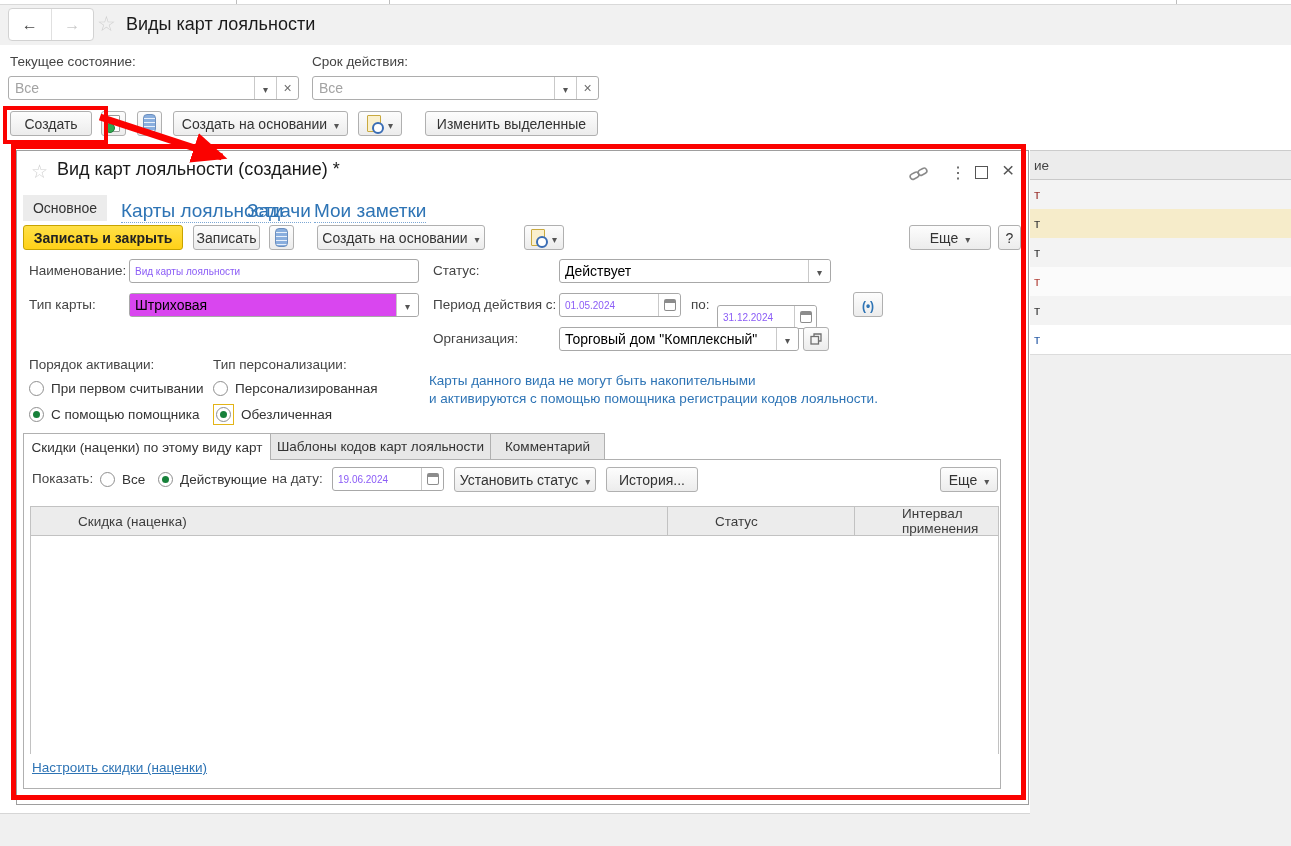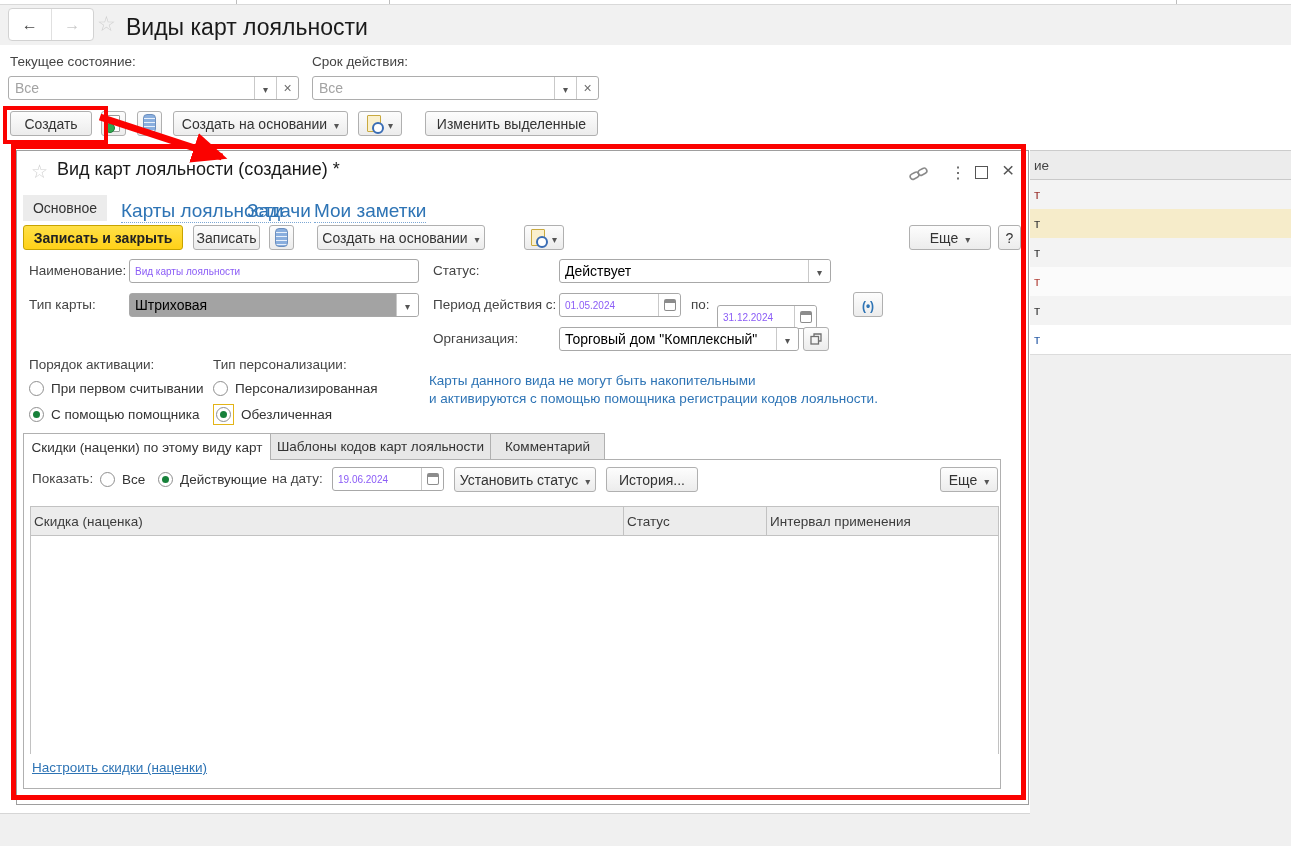--- a/index.html
+++ b/index.html
@@ -10,21 +10,21 @@
   .top-strip{position:absolute;left:0;top:0;width:1291px;height:4px;background:#fff;border-bottom:1px solid #d9d9d9;}
   .top-sep{position:absolute;top:0;width:1px;height:4px;background:#bdbdbd;}
   .header-bar{position:absolute;left:0;top:5px;width:1291px;height:40px;background:#f1f1f1;}
   .nav-box{position:absolute;left:8px;top:3px;width:84px;height:31px;background:#fff;border:1px solid #d2d2d2;border-radius:4px;display:flex;}
   .nav-btn{flex:1;display:flex;align-items:center;justify-content:center;font-size:16px;cursor:default;}
   .nav-btn:first-child{border-right:1px solid #e0e0e0;}
   .i-back::after{content:"←";color:#4a4a4a;}
   .i-fwd::after{content:"→";color:#c9c9c9;}
   .i-star::after{content:"☆";}
   .star-main{position:absolute;left:97px;top:7px;font-size:21px;color:#d0d0d0;}
-  .page-title{position:absolute;left:126px;top:9px;font-size:23px;color:#1a1a1a;}
+  .page-title{position:absolute;left:126px;top:9px;font-size:18px;color:#1a1a1a;}
 
   
   .flt-label{position:absolute;top:54px;font-size:13.5px;color:#444;}
   .combo{position:absolute;top:76px;height:24px;background:#fff;border:1px solid #adadad;border-radius:3px;display:flex;box-sizing:border-box;}
   .combo .val{flex:1;display:flex;align-items:center;padding:0 6px;color:#a3a3a3;font-size:14px;overflow:hidden;white-space:nowrap;}
   .combo .cbtn{width:21px;display:flex;align-items:center;justify-content:center;border-left:1px solid #c9c9c9;color:#6c6c6c;}
   .car::after{content:"▾";font-size:10px;color:#555;}
   .i-x::after{content:"×";font-size:14px;color:#6c6c6c;}
 
   
@@ -60,40 +60,40 @@
   .nav-link{position:absolute;top:49px;font-size:19px;color:#2e74b5;border-bottom:1px dotted #7ba7d4;cursor:pointer;}
 
   .btn-yellow{background:linear-gradient(#ffe047,#ffd118);border:1px solid #c7a300;font-weight:bold;color:#222;}
   .btn-help{padding:0 8px;}
 
   .fld-label{position:absolute;font-size:13.5px;color:#444;line-height:24px;height:24px;}
   .inputbox{position:absolute;height:24px;box-sizing:border-box;border:1px solid #a8a8a8;border-radius:3px;background:#fff;display:flex;}
   .inputbox input{flex:1;border:none;outline:none;background:transparent;font-family:Liberation Sans, sans-serif;font-size:10px;color:#8b5cf6;padding:0 5px;min-width:0;}
   .inputbox .val{flex:1;display:flex;align-items:center;padding:0 5px;font-size:14px;color:#000;white-space:nowrap;overflow:hidden;}
   .inputbox .cbtn{width:21px;display:flex;align-items:center;justify-content:center;border-left:1px solid #c9c9c9;background:#fff;border-radius:0 3px 3px 0;}
-  .hl-yellow .val{background:#a3a3a3;}
+  .hl-yellow .val{background:#d946ef;}
   .cal-ico{width:12px;height:12px;box-sizing:border-box;border:1px solid #8c8c8c;border-top:4px solid #8c8c8c;border-radius:2px;background:#fff;}
   .i-parens::after{content:"(•)";color:#2e74b5;font-weight:bold;font-size:12px;}
 
   .radio{box-sizing:border-box;width:15px;height:15px;border:1px solid #8f8f8f;border-radius:50%;background:#fff;position:relative;display:inline-block;flex:none;}
   .radio.sel::after{content:"";position:absolute;left:3px;top:3px;width:7px;height:7px;border-radius:50%;background:#17813a;}
   .radio-row{position:absolute;display:flex;align-items:center;gap:7px;font-size:13.5px;color:#333;height:20px;}
   .focusbox{border:1px solid #e3b417;padding:2px;display:flex;flex:none;}
   .grp-label{position:absolute;font-size:13.5px;color:#444;}
   .info-line{position:absolute;font-size:13.5px;color:#2e74b5;}
 
   .ctab{position:absolute;top:282px;height:27px;box-sizing:border-box;display:flex;align-items:center;justify-content:center;font-size:13.5px;color:#333;border:1px solid #b0b0b0;}
   .ctab.active{background:#fff;border-bottom:none;z-index:3;}
   .ctab.inactive{background:#e7e7e7;border-left:none;text-align:right;}
 
   .panel{position:absolute;left:6px;top:308px;width:978px;height:330px;box-sizing:border-box;border:1px solid #b0b0b0;background:#fff;z-index:2;}
   .ptool-label{position:absolute;font-size:13.5px;color:#444;line-height:24px;}
   .disc-table{position:absolute;left:6px;top:46px;width:969px;height:248px;box-sizing:border-box;border:1px solid #c2c2c2;}
   .disc-head{display:flex;height:28px;background:#ececec;border-bottom:1px solid #c2c2c2;font-size:13.5px;color:#3c3c3c;}
-  .disc-head .hc{display:flex;align-items:center;padding-left:3px;box-sizing:border-box;border-right:1px solid #c2c2c2;}
+  .disc-head .hc{display:flex;align-items:center;padding-left:3px;box-sizing:border-box;border-right:1px solid #c2c2c2;margin-left:44px;}
   .disc-head .hc:last-child{border-right:none;}
   .link{color:#2e74b5;text-decoration:underline;font-size:13.5px;cursor:pointer;}
 
   
   .annot{position:absolute;border:4px solid #fb0200;z-index:50;pointer-events:none;}
   .annot-svg{position:absolute;left:0;top:0;z-index:51;pointer-events:none;}
 </style>
 </head>
 <body>
 

